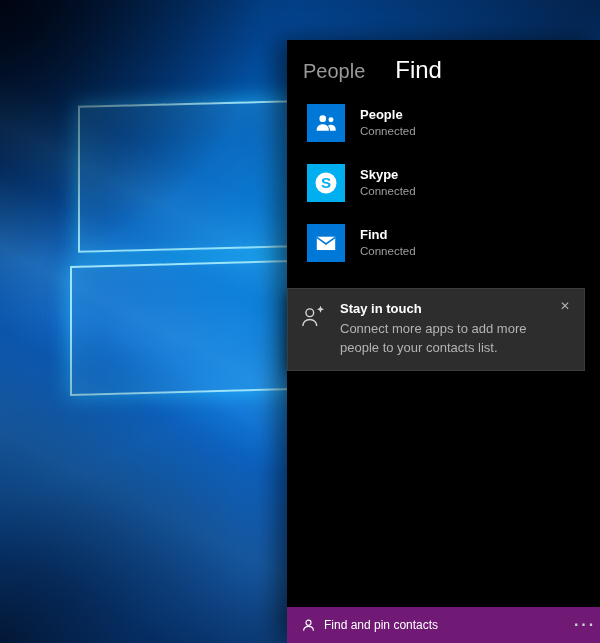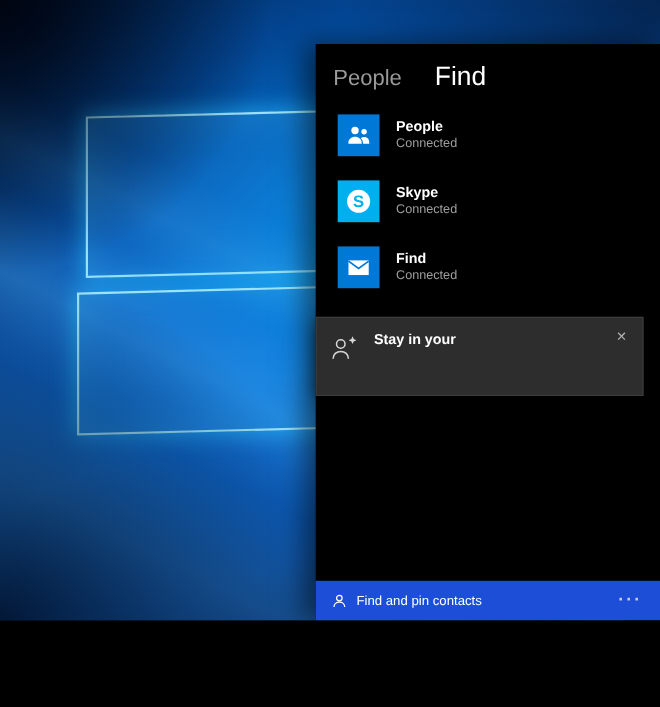--- a/index.html
+++ b/index.html
@@ -1,19 +1,19 @@
 <!DOCTYPE html>
 <html><head>
 <meta charset="utf-8">
 <style>
   * { margin:0; padding:0; box-sizing:border-box; }
   html,body { width:600px; height:643px; overflow:hidden; }
   body { font-family:"Liberation Sans", sans-serif; background:#000; position:relative; }
 
-  .screen { position:absolute; inset:0; width:600px; height:564px; overflow:hidden;text-decoration:underline; }
+  .screen { position:absolute; inset:0; width:600px; height:643px; overflow:hidden;text-decoration:underline; }
 
   
   .wallpaper { position:absolute; inset:0;
     background:
       radial-gradient(circle at 52% 40%, rgba(0,170,255,0.55), rgba(0,100,210,0.30) 45%, rgba(0,0,0,0) 72%),
       linear-gradient(155deg, #001d42 0%, #0a57b4 38%, #0f6ad0 55%, #0a4fa6 75%, #02173a 100%);
   }
   .beam { position:absolute; width:980px; height:150px; left:-260px;
     transform:rotate(27deg); transform-origin:left top;
     background:linear-gradient(to bottom, rgba(0,0,0,0), rgba(120,215,255,0.20), rgba(0,0,0,0)); }
@@ -59,22 +59,22 @@
     display:flex; padding:12px 10px 12px 10px; }
   .callout-icon { flex:0 0 34px; padding-top:2px; }
   .callout-text { flex:1; padding-left:8px; padding-right:14px; }
   .callout-title { font-size:13px; color:#ffffff; font-weight:600; margin-bottom:4px; }
   .callout-body { font-size:13px; color:#b3b3b3; line-height:1.45; }
   .callout-close { position:absolute; top:8px; right:10px; color:#b0b0b0; font-size:12px;
     width:18px; height:18px; text-align:center; line-height:18px; cursor:pointer; }
 
   
   .footer { position:absolute; left:0; right:0; bottom:0; height:36px;
-    background:#1d4ed8; display:flex; align-items:center; justify-content:space-between;
-    padding:0 12px 0 14px; }
+    background:#701a75; display:flex; align-items:center; justify-content:space-between;
+    padding:0 0 0 14px; }
   .footer-left { display:flex; align-items:center; gap:8px; cursor:pointer; }
   .footer-label { font-size:12px; color:#ffffff; }
   .footer-more { color:#cfcfcf; font-size:16px; letter-spacing:2px; cursor:pointer;
     padding:0 4px; line-height:36px; font-weight:700; }
 </style>
 </head>
 <body>
 
 <div class="screen">
 
@@ -141,21 +141,22 @@
 
     <div class="callout">
       <div class="callout-icon">
         <svg viewBox="0 0 28 26" width="30" height="28" aria-hidden="true">
           <circle cx="11" cy="9" r="3.6" fill="none" stroke="#d6d6d6" stroke-width="1.3"></circle>
           <path d="M4.5 21.5c0-3.7 2.9-6.2 6.5-6.2s6.5 2.5 6.5 6.2" fill="none" stroke="#d6d6d6" stroke-width="1.3"></path>
           <path d="M21 2.5l1 2.3 2.3 1-2.3 1-1 2.3-1-2.3-2.3-1 2.3-1z" fill="#d6d6d6"></path>
         </svg>
       </div>
       <div class="callout-text">
-        <div class="callout-title">Stay in your</div>
+        <div class="callout-title">Stay in touch</div>
+        <div class="callout-body">Connect more apps to add more people to your contacts list.</div>
       </div>
       <div class="callout-close">✕</div>
     </div>
 
     <div class="footer">
       <div class="footer-left">
         <span style="display:inline-flex;">
           <svg viewBox="0 0 16 16" width="15" height="15" aria-hidden="true">
             <circle cx="8" cy="5" r="2.7" fill="none" stroke="#ffffff" stroke-width="1.2"></circle>
             <path d="M2.8 13.6c0-2.9 2.3-4.7 5.2-4.7s5.2 1.8 5.2 4.7" fill="none" stroke="#ffffff" stroke-width="1.2"></path>

